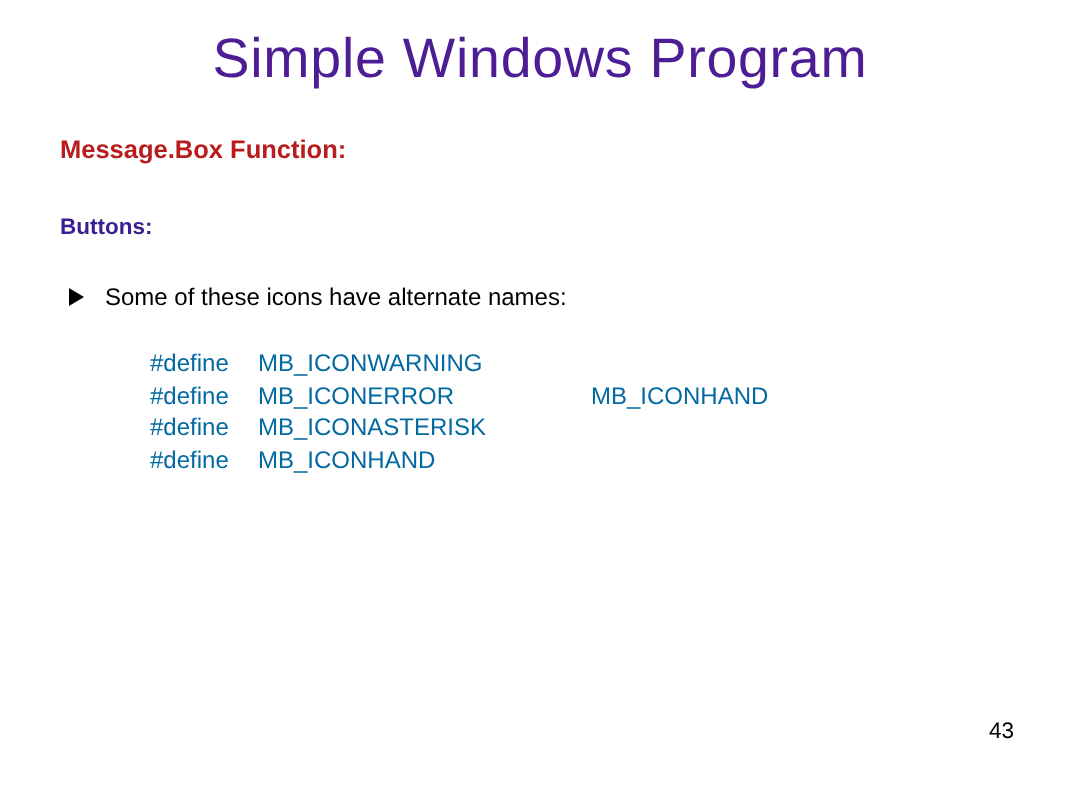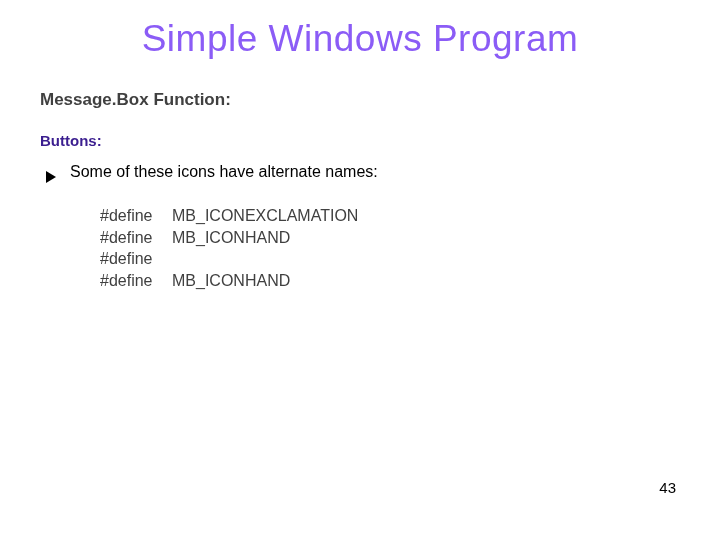--- a/index.html
+++ b/index.html
@@ -10,41 +10,41 @@
     body {
       width: 720px;
       height: 540px;
       background: #ffffff;
       font-family: Arial, Helvetica, sans-serif;
       position: relative;
       padding: 18px 40px 40px 40px;
     }
     .title {
       font-size: 37px;
-      color: #8b5cf6;
+      color: #4c1d95;
       text-align: center;
       font-weight: 400;
       margin-bottom: 30px;
       letter-spacing: 0.5px;
     }
     .subtitle {
       font-size: 17px;
       font-weight: bold;
-      color: #404040;
-      margin-bottom: 22px;
+      color: #b91c1c;
+      margin-bottom: 33px;
     }
     .section-label {
       font-size: 15px;
       font-weight: bold;
       color: #3b1e8f;
-      margin-bottom: 14px;
+      margin-bottom: 30px;
     }
     .bullet-row {
       display: flex;
-      align-items: flex-end;
+      align-items: flex-start;
       margin-bottom: 24px;
     }
     .arrow-icon {
       display: inline-block;
       width: 0;
       height: 0;
       border-left: 10px solid #000;
       border-top: 6px solid transparent;
       border-bottom: 6px solid transparent;
       margin-right: 14px;
@@ -57,21 +57,21 @@
       color: #000;
       font-weight: 400;
     }
     .defines-block {
       margin-left: 60px;
       margin-top: 6px;
     }
     .define-row {
       display: flex;
       font-size: 16px;
-      color: #404040;
+      color: #0369a1;
       line-height: 1.35;
       white-space: pre;
     }
     .define-keyword {
       width: 72px;
     }
     .define-col1 {
       width: 222px;
     }
     .define-col2 {
@@ -95,28 +95,30 @@
 <div class="section-label">Buttons:</div>
 
 <div class="bullet-row">
   <span class="arrow-icon"></span>
   <span class="bullet-text">Some of these icons have alternate names:</span>
 </div>
 
 <div class="defines-block">
   <div class="define-row">
     <span class="define-keyword">#define</span>
-    <span class="define-col2">MB_ICONEXCLAMATION</span>
+    <span class="define-col1">MB_ICONWARNING</span>
   </div>
   <div class="define-row">
     <span class="define-keyword">#define</span>
+    <span class="define-col1">MB_ICONERROR</span>
     <span class="define-col2">MB_ICONHAND</span>
   </div>
   <div class="define-row">
     <span class="define-keyword">#define</span>
+    <span class="define-col2">MB_ICONASTERISK</span>
   </div>
   <div class="define-row">
     <span class="define-keyword">#define</span>
     <span class="define-col2">MB_ICONHAND</span>
   </div>
 </div>
 
 <div class="page-number">43</div>
 
 </body></html>

